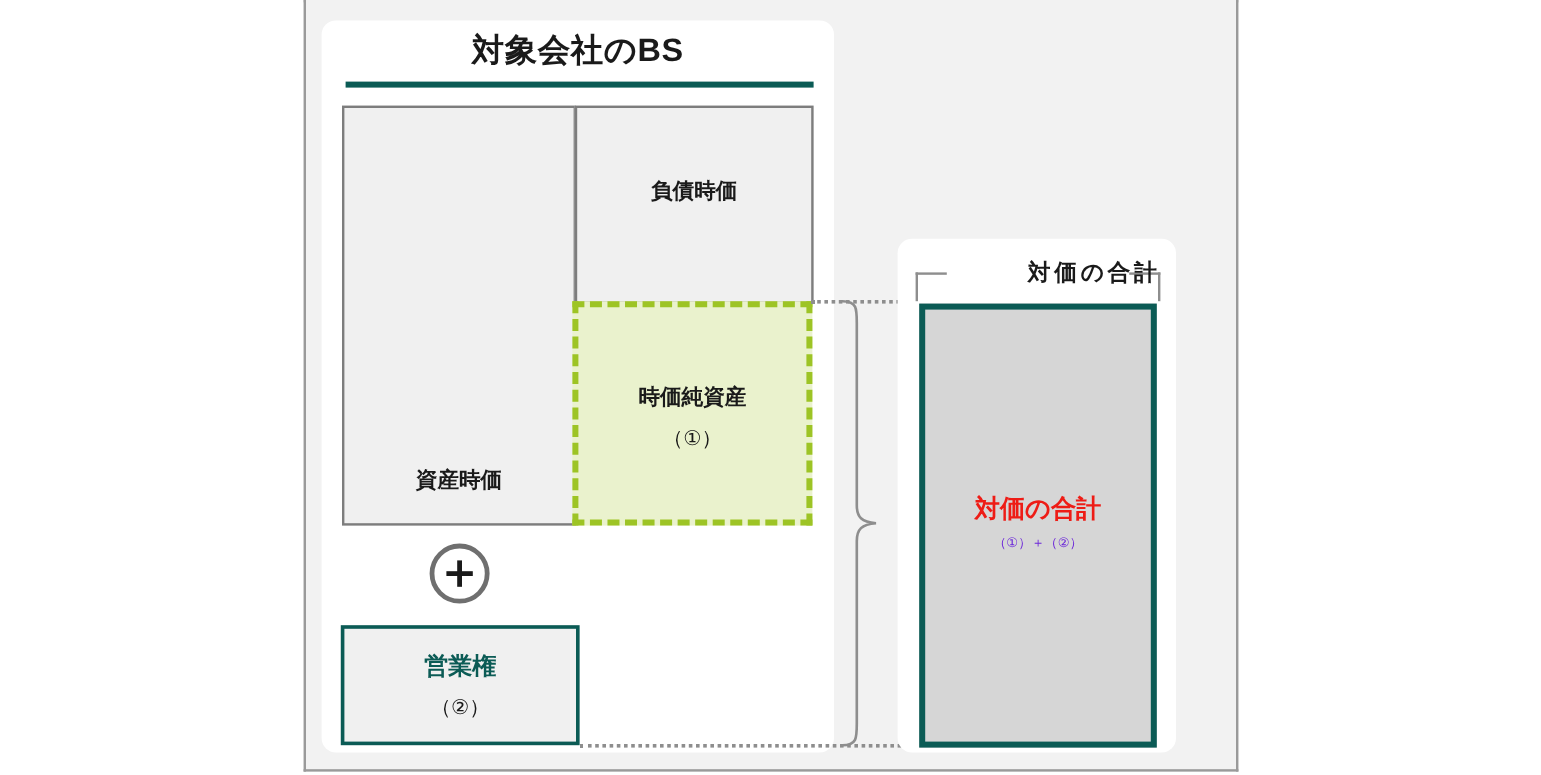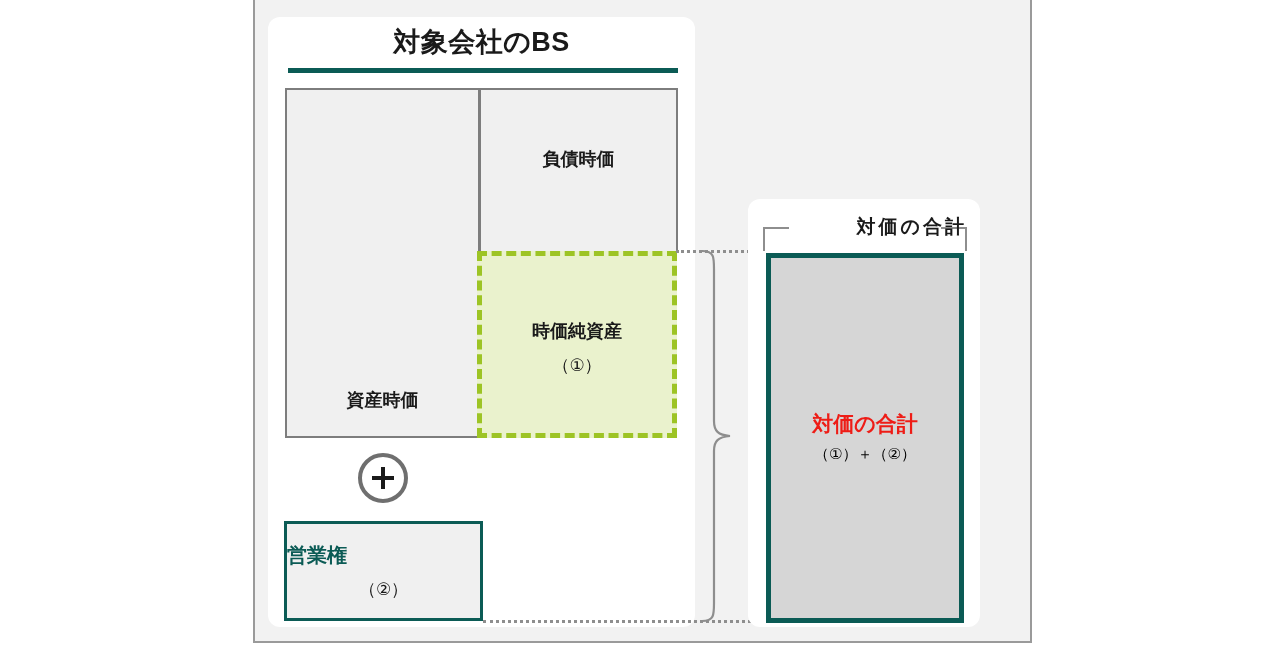--- a/index.html
+++ b/index.html
@@ -154,21 +154,21 @@
     width: 199px;
     height: 100px;
     background: #f0f0f0;
     border: 3px solid #0b5b55;
     box-sizing: border-box;
   }
   #goodwill-label {
     position: absolute;
     left: 0; right: 0;
     top: 18px;
-    text-align: left;
+    text-align: center;
     font-size: 20px;
     font-weight: bold;
     color: #0b5b55;
     white-space: nowrap;
   }
   #goodwill-sub {
     position: absolute;
     left: 0; right: 0;
     top: 54px;
     text-align: center;
@@ -244,22 +244,22 @@
     font-size: 21px;
     font-weight: bold;
     color: #ee1c16;
     white-space: nowrap;
   }
   #equity-sub {
     position: absolute;
     left: 0; right: 0;
     top: 187px;
     text-align: center;
-    font-size: 15px;
-    color: #000000;
+    font-size: 11px;
+    color: #6d28d9;
     white-space: nowrap;
   }
 </style>
 </head>
 <body>
 
 <div id="screen">
 
   <div class="outer-frame-top"></div>
   <div class="outer-frame"></div>

